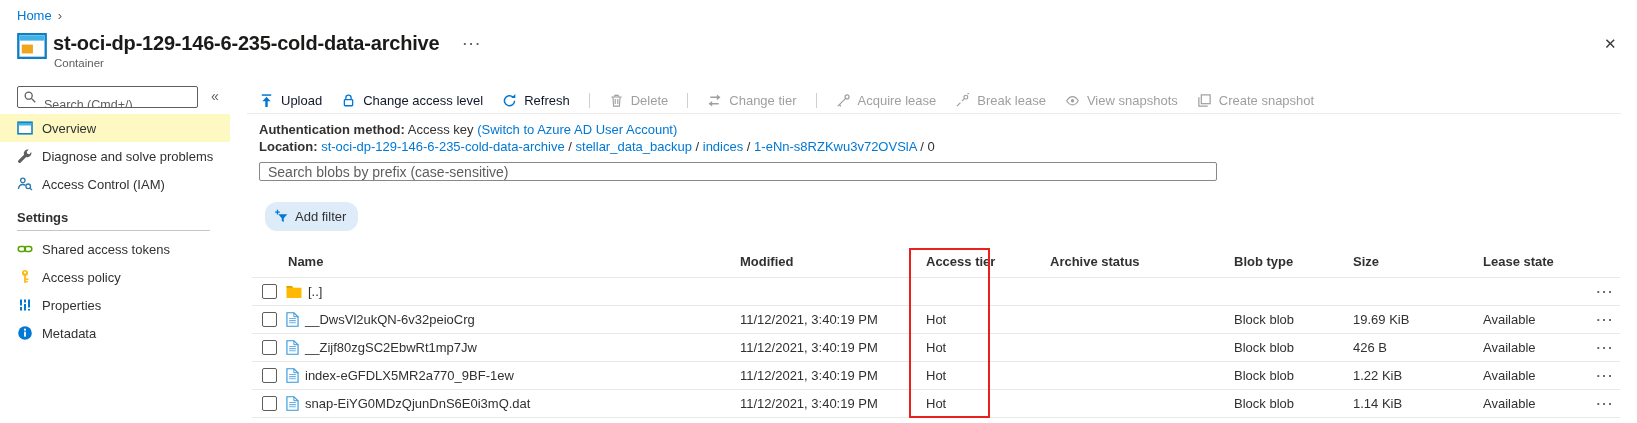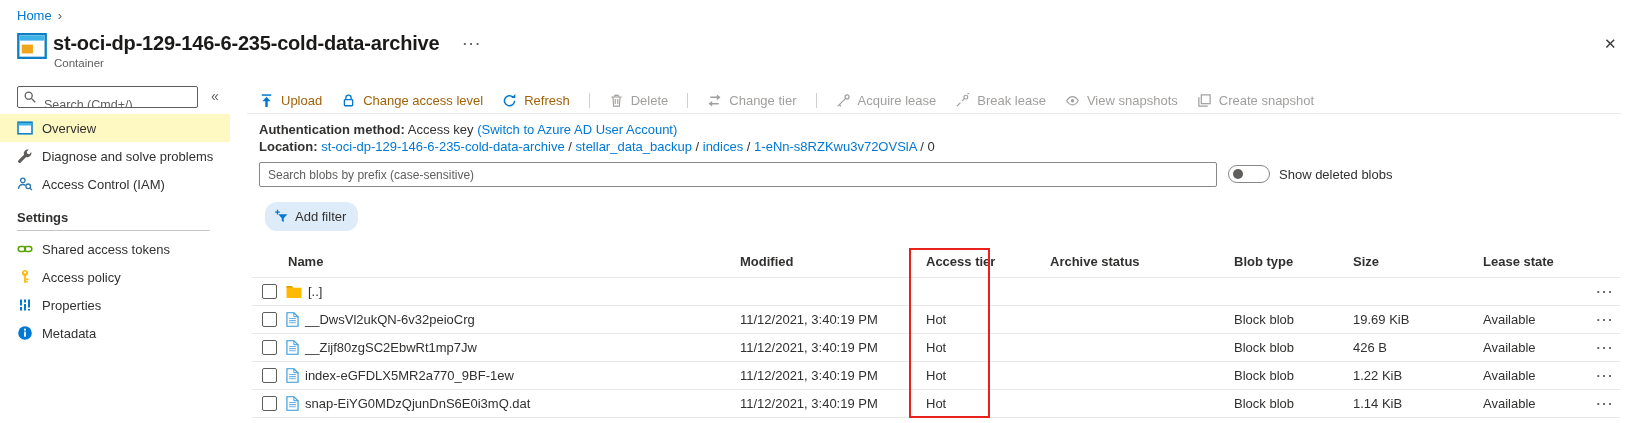--- a/index.html
+++ b/index.html
@@ -27,35 +27,35 @@
   .sb-collapse { position:absolute; left:211px; top:2px; color:#605e5c; font-size:14px; cursor:pointer; }
   .sb-item { display:flex; align-items:center; gap:9px; height:28px; padding-left:17px; cursor:pointer; }
   .sb-item.selected { background:#fef9c3; }
   .sb-item svg { flex:0 0 auto; }
   .sb-heading { font-weight:700; padding-left:17px; margin-top:8px; height:22px; display:flex; align-items:center;text-align:right; }
   .sb-divider { height:1px; background:#c8c6c4; margin:2px 20px 4px 17px; }
 
   
   .main { position:absolute; left:247px; top:84px; width:1374px; height:339px; }
   .toolbar { position:absolute; left:12px; top:4px; height:24px; display:flex; align-items:center; }
-  .tb-btn { display:flex; align-items:center; gap:7px; margin-right:19px; color:#a16207; cursor:pointer; white-space:nowrap; }
+  .tb-btn { display:flex; align-items:center; gap:7px; margin-right:19px; color:#0f172a; cursor:pointer; white-space:nowrap; }
   .tb-btn .tb-ic { color:#0078d4; display:flex; }
   .tb-btn.disabled { color:#a19f9d; cursor:default; }
   .tb-btn.disabled .tb-ic { color:#a19f9d; }
   .tb-sep { width:1px; height:15px; background:#d2d0ce; margin-right:19px; }
   .toolbar-underline { position:absolute; left:0; top:29px; width:1374px; height:1px; background:#edebe9; }
 
   .auth-line { position:absolute; left:12px; top:38px; line-height:16px; white-space:nowrap; }
   .loc-line  { position:absolute; left:12px; top:55px; line-height:16px; white-space:nowrap; }
   .b { font-weight:700; }
   .lnk { color:#0078d4; text-decoration:none; cursor:pointer; }
   .sep { color:#323130; }
 
-  .blob-search { position:absolute; left:12px; top:78px; width:958px; height:25px; border:1px solid #8a8886;
-      border-radius:2px; padding:0 8px; font-size:12px; font-family:inherit; color:#323130; }
+  .blob-search { position:absolute; left:12px; top:78px; width:958px; height:19px; border:1px solid #8a8886;
+      border-radius:2px; padding:0 8px; font-size:14px; font-family:inherit; color:#323130; }
   .blob-search::placeholder { color:#605e5c; }
   .toggle-row { position:absolute; left:981px; top:81px; display:flex; align-items:center; gap:9px; }
   .toggle { position:relative; width:42px; height:18px; border:1px solid #8a8886; border-radius:10px; background:#fff; cursor:pointer; }
   .toggle-knob { position:absolute; left:4px; top:3px; width:10px; height:10px; border-radius:50%; background:#605e5c; }
 
   .add-filter { position:absolute; left:18px; top:118px; height:29px; display:flex; align-items:center; gap:6px;
       background:#deecf9; border-radius:12px; padding:0 12px 0 9px; cursor:pointer; color:#323130; }
 
   
   .table { position:absolute; left:5px; top:161px; width:1368px; }
@@ -268,26 +268,20 @@
       <a class="lnk">stellar_data_backup</a>
       <span class="sep">/</span>
       <a class="lnk">indices</a>
       <span class="sep">/</span>
       <a class="lnk">1-eNn-s8RZKwu3v72OVSlA</a>
       <span class="sep">/</span>
       <span>0</span>
     </div>
 
     <input class="blob-search" placeholder="Search blobs by prefix (case-sensitive)" style="">
-    <div class="toggle-row">
-      <div class="toggle">
-        <div class="toggle-knob"></div>
-      </div>
-      <span>Show deleted blobs</span>
-    </div>
 
     <div class="add-filter">
       <svg width="15" height="15" viewBox="0 0 16 16" fill="#0078d4">
         <path d="M4.6 5.6h9.6l-3.8 4.3v4l-2.1-1.2v-2.8z"></path>
         <path d="M3 .8v1.8H1.2V4H3v1.8h1.4V4h1.8V2.6H4.4V.8z"></path>
       </svg>
       <span>Add filter</span>
     </div>
 
     <div class="table">

